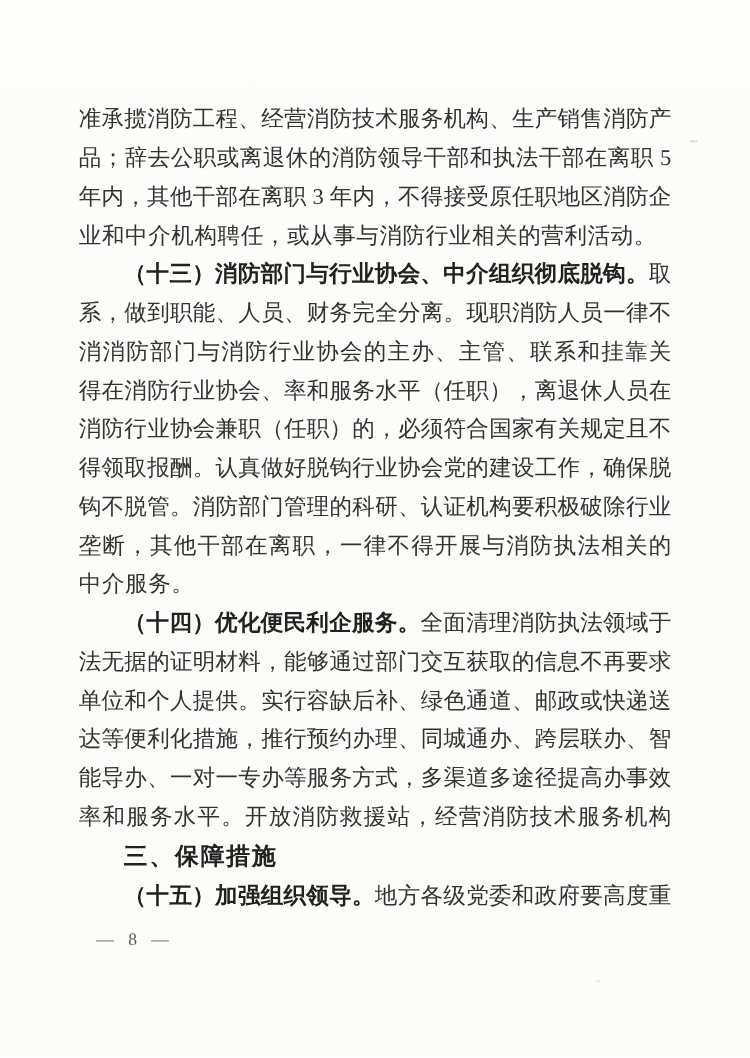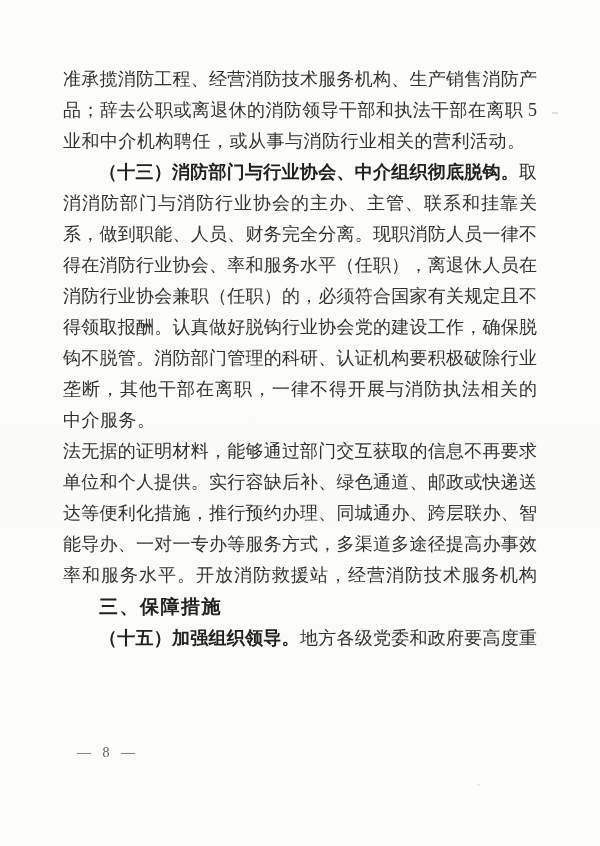--- a/index.html
+++ b/index.html
@@ -15,21 +15,21 @@
     width: 600px;
     height: 846px;
     background: linear-gradient(180deg, #fdfdfc 0%, #fbfbf9 55%, #fcfcfa 100%);
     font-family: "Liberation Serif", "DejaVu Serif", serif;
     color: #2d2d2d;
     overflow: hidden;
   }
   .content {
     position: absolute;
     left: 63px;
-    top: 64px;
+    top: 80px;
     width: 474px;
   }
   .line {
     font-size: 18px;
     height: 31px;
     line-height: 31px;
     overflow: hidden;
     color: #333231;
   }
   .line.plain {
@@ -90,41 +90,43 @@
 <body>
 
 <div class="page">
 
   <div class="content">
 
       <div class="line just"><span class="lead"></span><span class="rest">准承揽消防工程、经营消防技术服务机构、生产销售消防产</span></div>
 
       <div class="line just"><span class="lead"></span><span class="rest">品；辞去公职或离退休的消防领导干部和执法干部在离职 5</span></div>
 
+      <div class="line just"><span class="lead"></span><span class="rest">年内，其他干部在离职 3 年内，不得接受原任职地区消防企</span></div>
 
       <div class="line plain"><span class="lead"></span><span class="rest">业和中介机构聘任，或从事与消防行业相关的营利活动。</span></div>
 
       <div class="line indent just"><span class="lead">（十三）消防部门与行业协会、中介组织彻底脱钩。</span><span class="rest">取</span></div>
 
+      <div class="line just"><span class="lead"></span><span class="rest">系，做到职能、人员、财务完全分离。现职消防人员一律不</span></div>
+
       <div class="line just"><span class="lead"></span><span class="rest">消消防部门与消防行业协会的主办、主管、联系和挂靠关</span></div>
-
-      <div class="line just"><span class="lead"></span><span class="rest">系，做到职能、人员、财务完全分离。现职消防人员一律不</span></div>
 
       <div class="line just"><span class="lead"></span><span class="rest">得在消防行业协会、率和服务水平（任职），离退休人员在</span></div>
 
       <div class="line just"><span class="lead"></span><span class="rest">消防行业协会兼职（任职）的，必须符合国家有关规定且不</span></div>
 
       <div class="line just"><span class="lead"></span><span class="rest">得领取报酬。认真做好脱钩行业协会党的建设工作，确保脱</span></div>
 
       <div class="line just"><span class="lead"></span><span class="rest">钩不脱管。消防部门管理的科研、认证机构要积极破除行业</span></div>
 
       <div class="line just"><span class="lead"></span><span class="rest">垄断，其他干部在离职，一律不得开展与消防执法相关的</span></div>
 
       <div class="line plain"><span class="lead"></span><span class="rest">中介服务。</span></div>
 
+      <div class="line indent just"><span class="lead">（十四）优化便民利企服务。</span><span class="rest">全面清理消防执法领域于</span></div>
 
       <div class="line just"><span class="lead"></span><span class="rest">法无据的证明材料，能够通过部门交互获取的信息不再要求</span></div>
 
       <div class="line just"><span class="lead"></span><span class="rest">单位和个人提供。实行容缺后补、绿色通道、邮政或快递送</span></div>
 
       <div class="line just"><span class="lead"></span><span class="rest">达等便利化措施，推行预约办理、同城通办、跨层联办、智</span></div>
 
       <div class="line just"><span class="lead"></span><span class="rest">能导办、一对一专办等服务方式，多渠道多途径提高办事效</span></div>
 
       <div class="line just"><span class="lead"></span><span class="rest">率和服务水平。开放消防救援站，经营消防技术服务机构</span></div>

